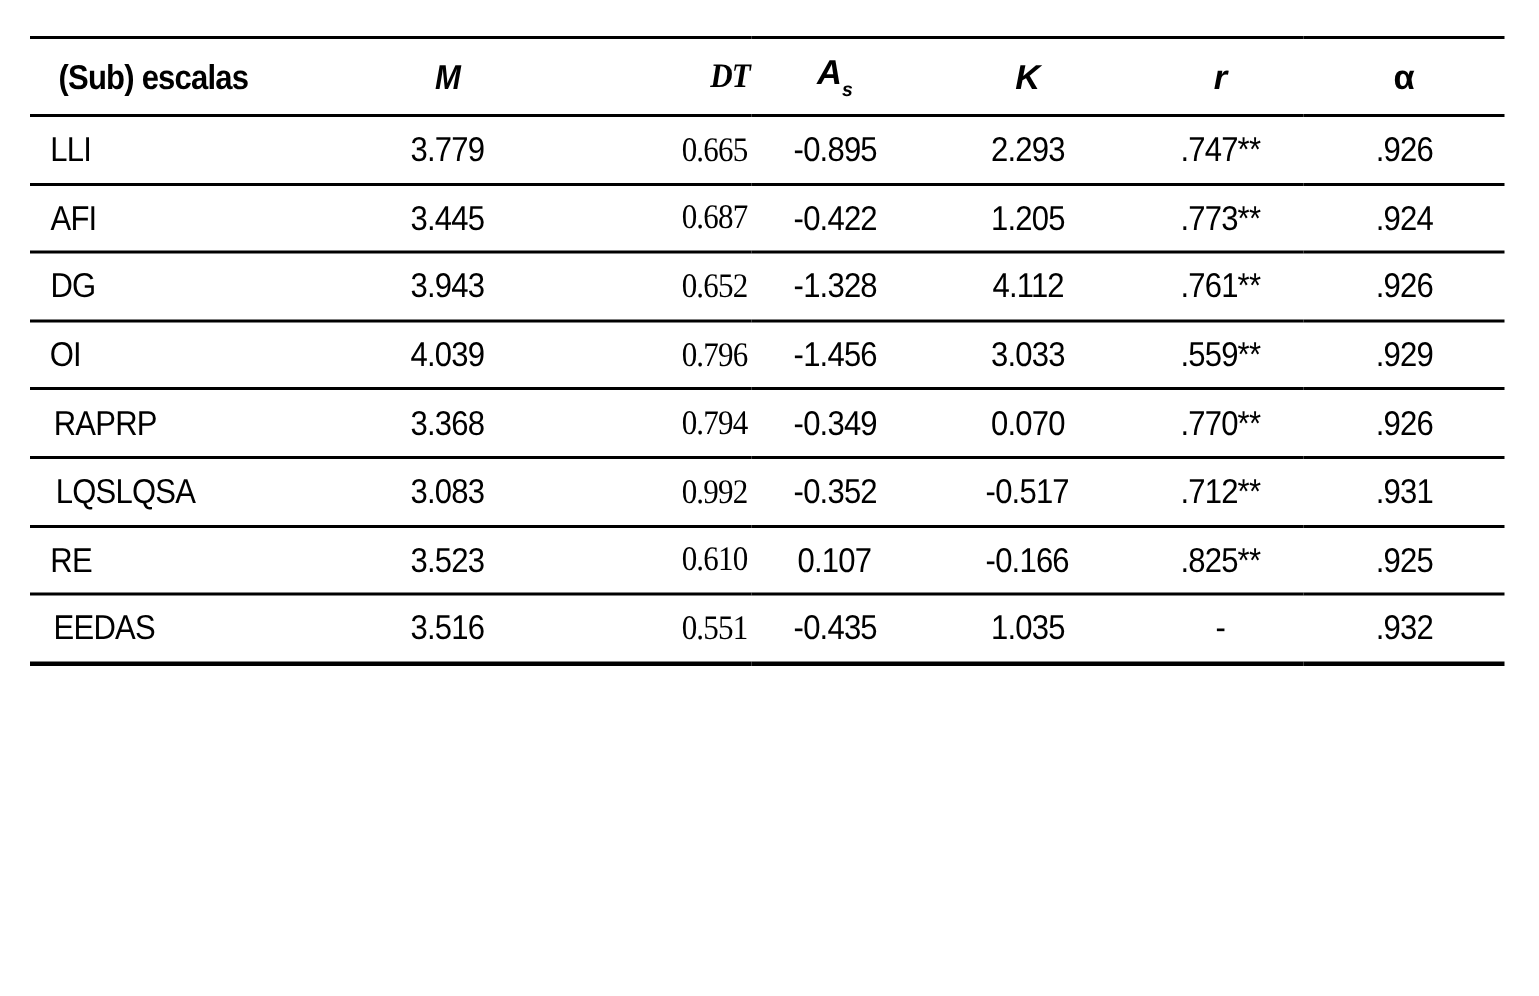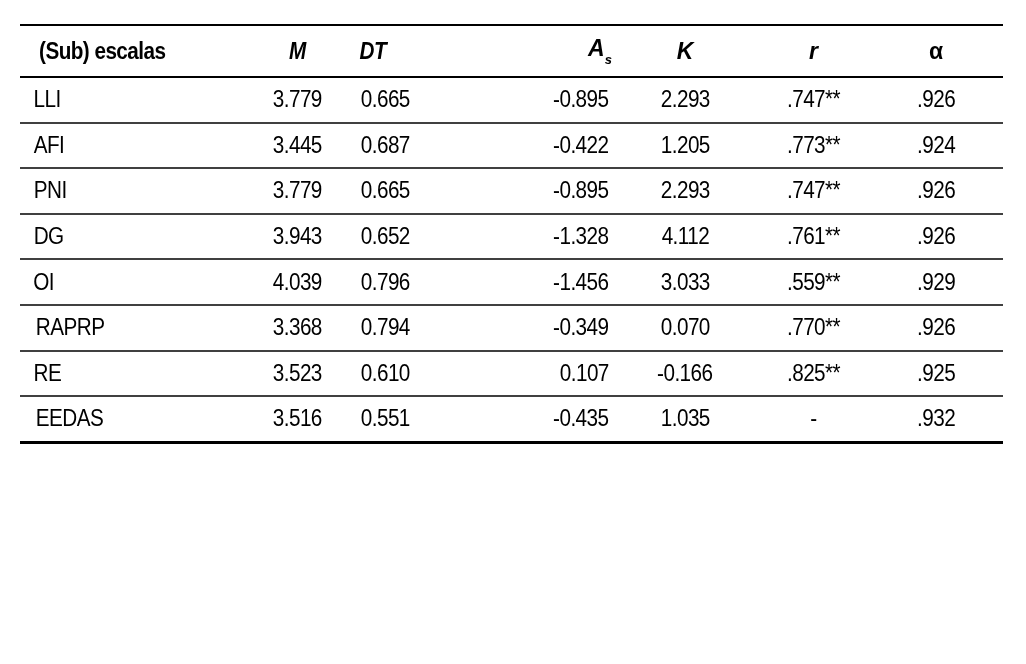--- a/index.html
+++ b/index.html
@@ -2,26 +2,26 @@
 <html><head>
 <meta charset="utf-8">
 <style>
   html, body { margin: 0; padding: 0; background: #ffffff; }
   body { width: 1026px; height: 664px; position: relative; overflow: hidden;
          font-family: "Liberation Sans", sans-serif; color: #000; }
   .tbl { position: absolute; left: 20px; top: 24px; width: 983px; border-collapse: collapse; }
   .tbl th, .tbl td { padding: 0; height: 43.6px; font-size: 23px; font-stretch: condensed; }
   .tbl thead tr { border-top: 2px solid #000; border-bottom: 2px solid #000; margin-top: 28px; }
   .tbl thead th { height: 50px; font-weight: bold; }
-  .tbl tbody tr { border-bottom: 2px solid #404040; }
+  .tbl tbody tr { border-bottom: 2px solid #000000; }
   .tbl tbody tr:last-child { border-bottom: 3px solid #000; }
   .c0 { text-align: left; padding-left: 12px !important; width: 208px; }
   .cM { text-align: center; width: 122px; }
-  .cDT { text-align: left; width: 145px; }
-  .cAs { text-align: right; width: 112px; }
+  .cDT { text-align: right; width: 145px; font-family: Liberation Serif, serif; }
+  .cAs { text-align: center; width: 112px; }
   .cK { text-align: center; width: 148px; }
   .cr { text-align: center; width: 112px; }
   .ca { text-align: center; width: 136px; }
   .ital { font-style: italic; }
   .sub { font-size: 13px; vertical-align: -8px; font-style: italic; }
   .txt { letter-spacing: -0.6px; transform: scaleX(0.9); display: inline-block; }
 </style>
 </head>
 <body>
 
@@ -50,29 +50,20 @@
       <tr>
         <td class="c0"><span class="txt">AFI</span></td>
         <td class="cM"><span class="txt">3.445</span></td>
         <td class="cDT"><span class="txt">0.687</span></td>
         <td class="cAs"><span class="txt">-0.422</span></td>
         <td class="cK"><span class="txt">1.205</span></td>
         <td class="cr"><span class="txt">.773**</span></td>
         <td class="ca"><span class="txt">.924</span></td>
       </tr>
       <tr>
-        <td class="c0"><span class="txt">PNI</span></td>
-        <td class="cM"><span class="txt">3.779</span></td>
-        <td class="cDT"><span class="txt">0.665</span></td>
-        <td class="cAs"><span class="txt">-0.895</span></td>
-        <td class="cK"><span class="txt">2.293</span></td>
-        <td class="cr"><span class="txt">.747**</span></td>
-        <td class="ca"><span class="txt">.926</span></td>
-      </tr>
-      <tr>
         <td class="c0"><span class="txt">DG</span></td>
         <td class="cM"><span class="txt">3.943</span></td>
         <td class="cDT"><span class="txt">0.652</span></td>
         <td class="cAs"><span class="txt">-1.328</span></td>
         <td class="cK"><span class="txt">4.112</span></td>
         <td class="cr"><span class="txt">.761**</span></td>
         <td class="ca"><span class="txt">.926</span></td>
       </tr>
       <tr>
         <td class="c0"><span class="txt">OI</span></td>
@@ -86,20 +77,29 @@
       <tr>
         <td class="c0"><span class="txt">RAPRP</span></td>
         <td class="cM"><span class="txt">3.368</span></td>
         <td class="cDT"><span class="txt">0.794</span></td>
         <td class="cAs"><span class="txt">-0.349</span></td>
         <td class="cK"><span class="txt">0.070</span></td>
         <td class="cr"><span class="txt">.770**</span></td>
         <td class="ca"><span class="txt">.926</span></td>
       </tr>
       <tr>
+        <td class="c0"><span class="txt">LQSLQSA</span></td>
+        <td class="cM"><span class="txt">3.083</span></td>
+        <td class="cDT"><span class="txt">0.992</span></td>
+        <td class="cAs"><span class="txt">-0.352</span></td>
+        <td class="cK"><span class="txt">-0.517</span></td>
+        <td class="cr"><span class="txt">.712**</span></td>
+        <td class="ca"><span class="txt">.931</span></td>
+      </tr>
+      <tr>
         <td class="c0"><span class="txt">RE</span></td>
         <td class="cM"><span class="txt">3.523</span></td>
         <td class="cDT"><span class="txt">0.610</span></td>
         <td class="cAs"><span class="txt">0.107</span></td>
         <td class="cK"><span class="txt">-0.166</span></td>
         <td class="cr"><span class="txt">.825**</span></td>
         <td class="ca"><span class="txt">.925</span></td>
       </tr>
       <tr>
         <td class="c0"><span class="txt">EEDAS</span></td>

